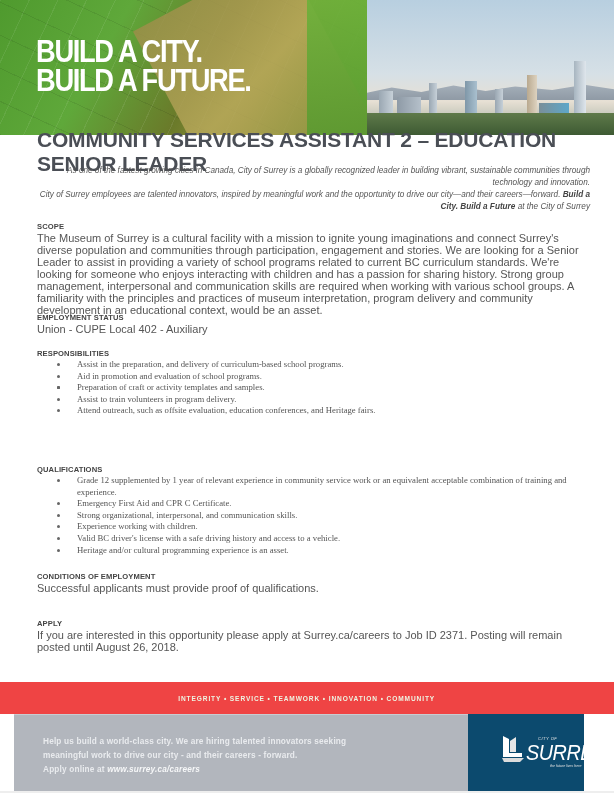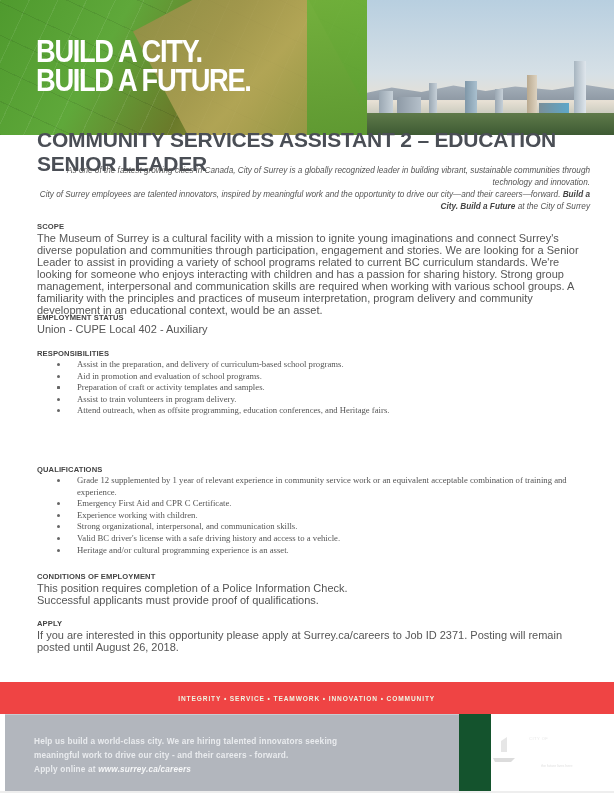--- a/index.html
+++ b/index.html
@@ -84,31 +84,31 @@
     .values-bar {
       position: absolute; left: 0; top: 682px; width: 614px; height: 32px;
       background: #ef4444; display: flex; align-items: center; justify-content: center;
     }
     .values-text {
       font-weight: 700; font-size: 8px; color: #eef5e3; letter-spacing: 1.1px;
       transform: scaleX(0.82);
     }
 
     
-    .footer { position: absolute; left: 5px; top: 714px; width: 486px; height: 79px; display: flex; }
+    .footer { position: absolute; left: 14px; top: 714px; width: 570px; height: 79px; display: flex; }
     .footer-left {
       width: 454px; height: 77px; background: #b2b6bd; padding: 19px 0 0 29px; border-top: 1px solid #c8ccd2;
     }
     .footer-text {
       font-weight: 700; font-size: 9.6px; line-height: 14px; color: #e9ebee; letter-spacing: 0.2px;
       transform: scaleX(0.86); transform-origin: left top; width: 460px;
     }
     .footer-text .url { font-style: italic; color: #f6f7f8; }
     .footer-right {
-      flex: 1; height: 77px; background: #14532d; position: relative;
+      flex: 1; height: 77px; background: #0c4a6e; position: relative; font-style: italic;
     }
     .logo { position: absolute; left: 32px; top: 17px; width: 100px; height: 46px; }
     .logo-mark { position: absolute; left: 0; top: 2px; width: 26px; height: 30px; }
     .logo-cityof { position: absolute; left: 38px; top: 5px; font-size: 4px; color: #e8e8e8; letter-spacing: 0.5px; }
     .logo-word { position: absolute; left: 26px; top: 9px; font-size: 22px; color: #ffffff; letter-spacing: -0.5px; transform: scaleX(0.9); transform-origin: left top; }
     .logo-tag { position: absolute; left: 50px; top: 33px; font-size: 3.6px; color: #e0e0e0; }
     .bottom-strip { position: absolute; left: 0; top: 791px; width: 614px; height: 2px; background: #eeeeee; }
   </style>
 </head>
 <body>
@@ -156,39 +156,38 @@
 
 <div class="section" id="sec-resp">
   <div class="sec-head">RESPONSIBILITIES</div>
   <ul class="bullets">
     <li><span class="dot"></span><span>Assist in the preparation, and delivery of curriculum-based school programs.</span></li>
     <li><span class="dot"></span><span>Aid in promotion and evaluation of school programs.</span></li>
     <li><span class="dot"></span></li>
     <li><span class="dot"></span></li>
     <li><span class="dot"></span><span>Preparation of craft or activity templates and samples.</span></li>
     <li><span class="dot"></span><span>Assist to train volunteers in program delivery.</span></li>
-    <li><span class="dot"></span><span>Attend outreach, when as offsite programming, education conferences, and Heritage fairs.</span></li>
+    <li><span class="dot"></span><span>Attend outreach, such as offsite evaluation, education conferences, and Heritage fairs.</span></li>
   </ul>
 </div>
 
 <div class="section" id="sec-qual">
   <div class="sec-head">QUALIFICATIONS</div>
   <ul class="bullets">
     <li><span class="dot"></span><span>Grade 12 supplemented by 1 year of relevant experience in community service work or an equivalent acceptable combination of training and experience.</span></li>
     <li><span class="dot"></span><span>Emergency First Aid and CPR C Certificate.</span></li>
+    <li><span class="dot"></span><span>Strong organizational, interpersonal, and communication skills.</span></li>
     <li><span class="dot"></span><span>Experience working with children.</span></li>
-    <li><span class="dot"></span><span>Strong organizational, interpersonal, and communication skills.</span></li>
     <li><span class="dot"></span><span>Valid BC driver's license with a safe driving history and access to a vehicle.</span></li>
     <li><span class="dot"></span><span>Heritage and/or cultural programming experience is an asset.</span></li>
   </ul>
 </div>
 
 <div class="section" id="sec-cond">
   <div class="sec-head">CONDITIONS OF EMPLOYMENT</div>
-  <div class="sec-text">This position requires completion of a Police Information Check.</div>
   <div class="sec-text">Successful applicants must provide proof of qualifications.</div>
 </div>
 
 <div class="section" id="sec-apply">
   <div class="sec-head">APPLY</div>
   <div class="sec-text">If you are interested in this opportunity please apply at Surrey.ca/careers to Job ID 2371. Posting will remain posted until August 26, 2018.</div>
 </div>
 
 <div class="values-bar">
   <div class="values-text">INTEGRITY • SERVICE • TEAMWORK • INNOVATION • COMMUNITY</div>

